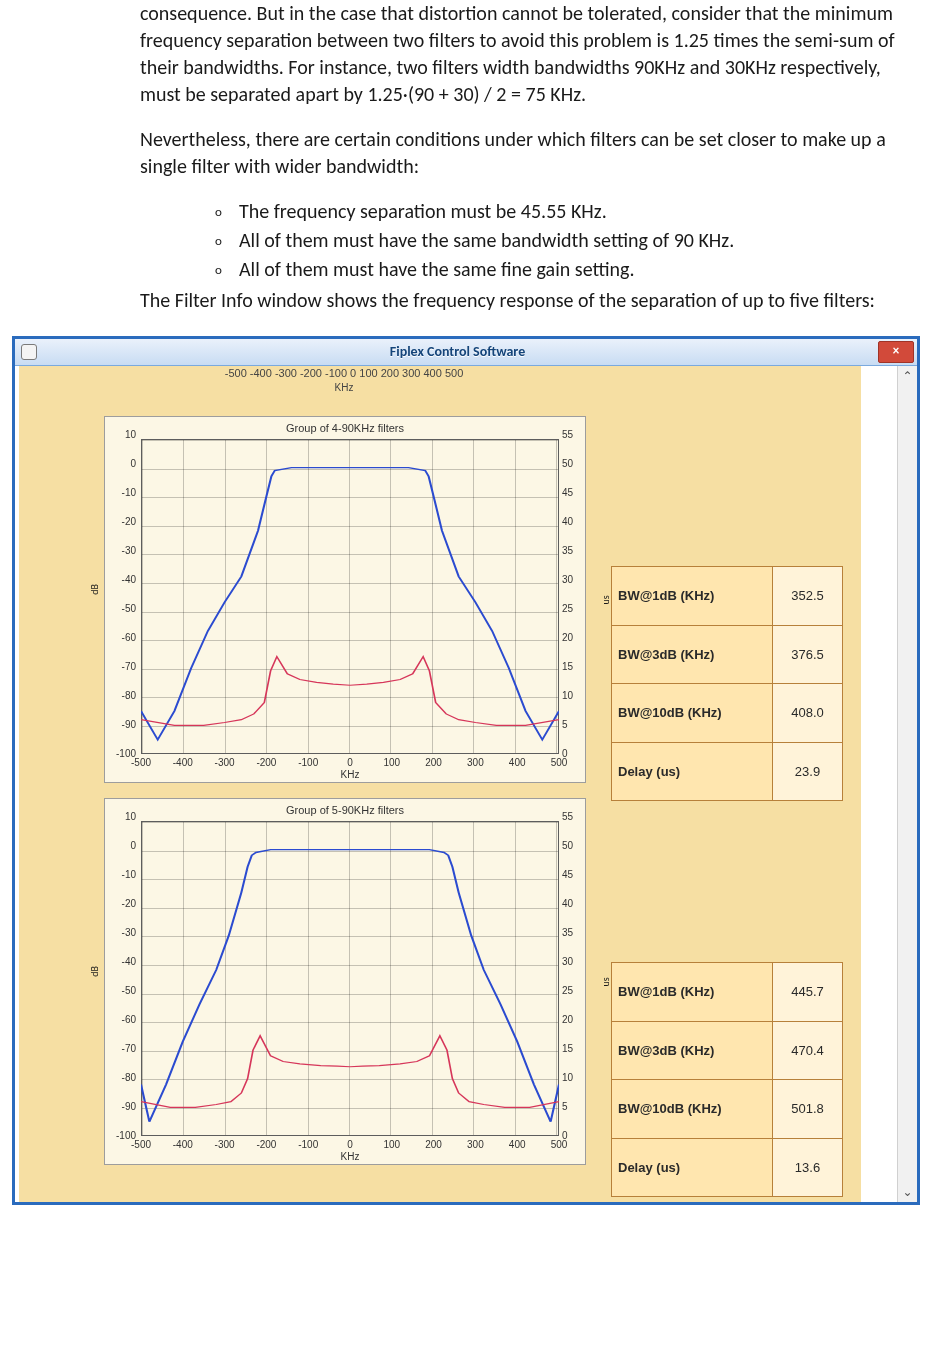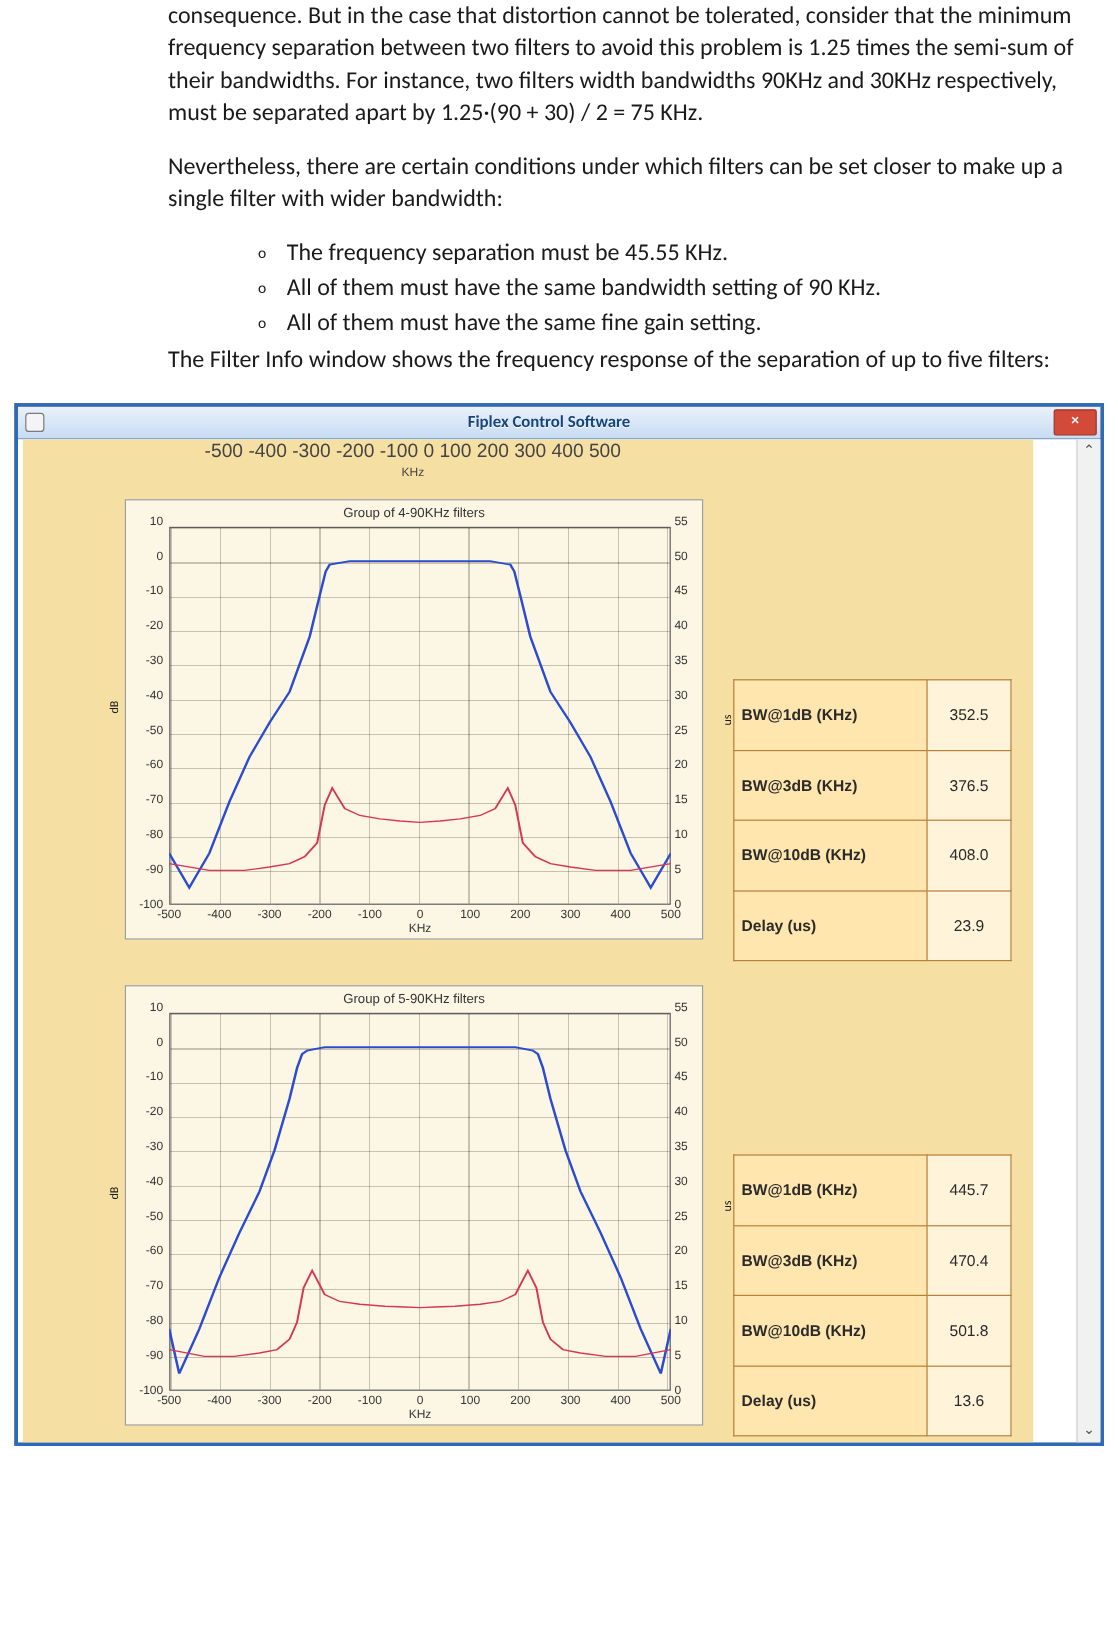--- a/index.html
+++ b/index.html
@@ -15,21 +15,21 @@
   .doc-text{
     padding:0 22px 0 140px;
   }
   .p{margin:0 0 18px 0;}
   ul.sub{list-style:none;margin:0 0 4px 0;padding-left:75px;}
   ul.sub li{margin:2px 0;}
   ul.sub li .marker{display:inline-block;width:24px;font-size:13px;vertical-align:2px;}
   .app-window{
     margin:22px 12px 0 12px;
     border:3px solid #2a6bbd;
-    background:#a16207;
+    background:#0369a1;
     box-sizing:border-box;
   }
   .tb{
     height:26px;
     background:linear-gradient(#eaf1fb,#c8dcf3);
     border-bottom:1px solid #7aa9de;
     display:flex;
     align-items:center;
     position:relative;
   }
@@ -83,21 +83,21 @@
     position:absolute;left:85px;top:0;width:480px;text-align:center;
     font-size:11px;color:#444;font-family:Arial;
   }
   .top-axis .ticks{letter-spacing:0;}
   .plot{
     position:absolute;left:85px;width:480px;height:365px;
     background:#fcf7e5;
     border:1px solid #9d9d9d;
   }
   .plot.p1{top:50px;}
-  .plot.p2{top:455px;}
+  .plot.p2{top:432px;}
   .plot .grid{
     position:absolute;inset:22px 26px 28px 36px;
     border:1px solid #5d5d5d;
     background:
       repeating-linear-gradient(to right, rgba(0,0,0,.22) 0 1px, transparent 1px 41.4px),
       repeating-linear-gradient(to bottom, rgba(0,0,0,.22) 0 1px, transparent 1px 28.6px);
     box-sizing:border-box;
   }
   .plot .title{position:absolute;top:4px;left:0;right:0;text-align:center;font-size:11px;color:#333;font-family:Arial;}
   .plot svg{position:absolute;inset:22px 26px 28px 36px;width:calc(100% - 62px);height:calc(100% - 50px);}
@@ -138,21 +138,21 @@
 <div class="app-window">
   <div class="tb">
     <div class="app-icon"></div>
     <div class="title">Fiplex Control Software</div>
     <div class="close">×</div>
   </div>
   <div class="client">
     <div class="panel">
 
       <div class="top-axis">
-        <div class="ticks" style="font-size:16px;letter-spacing:0;text-align:center;">-500    -400    -300    -200    -100      0      100     200     300     400     500</div>
+        <div class="ticks" style="font-size:11px;letter-spacing:0;text-align:center;">-500    -400    -300    -200    -100      0      100     200     300     400     500</div>
         <div style="font-size:10px;">KHz</div>
       </div>
 
       <div class="plot p1">
         <div class="title">Group of 4-90KHz filters</div>
         <div class="grid"></div>
         <svg viewBox="0 0 1000 1100" preserveAspectRatio="none">
 
           <polyline fill="none" stroke="#2b4bd0" stroke-width="5" points="0,950 40,1050 80,950 120,800 160,670 200,570 240,480 280,320 300,200 312,130 320,110 360,100 400,100 440,100 500,100 560,100 600,100 640,100 680,110 688,130 700,200 720,320 760,480 800,570 840,670 880,800 920,950 960,1050 1000,950"></polyline>
 

